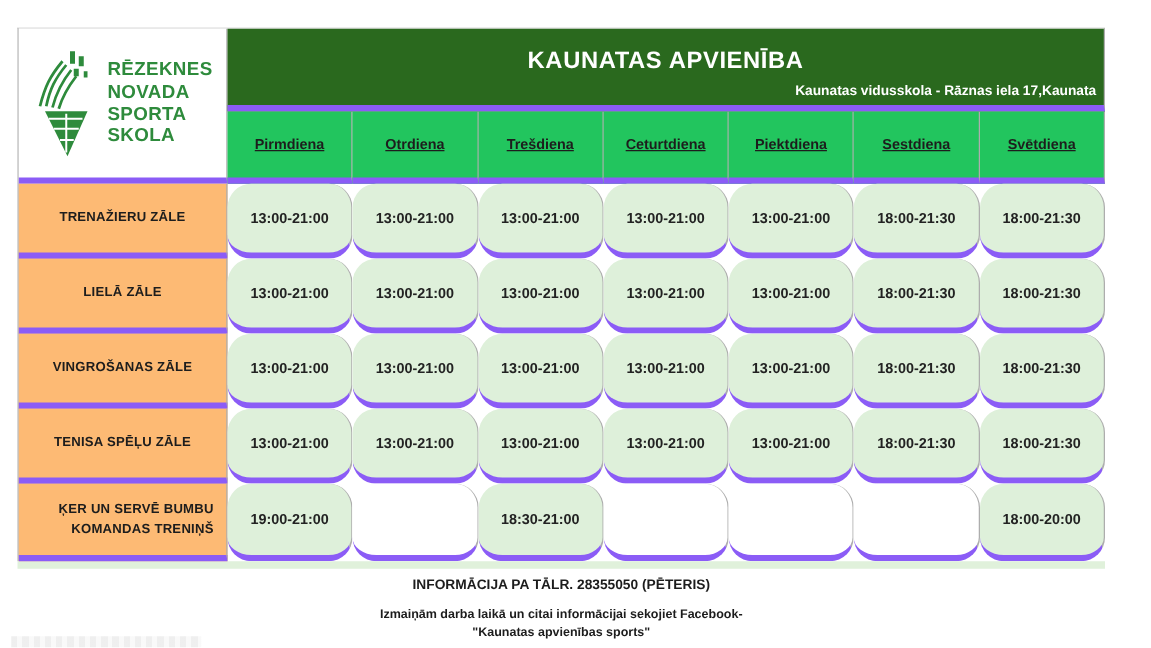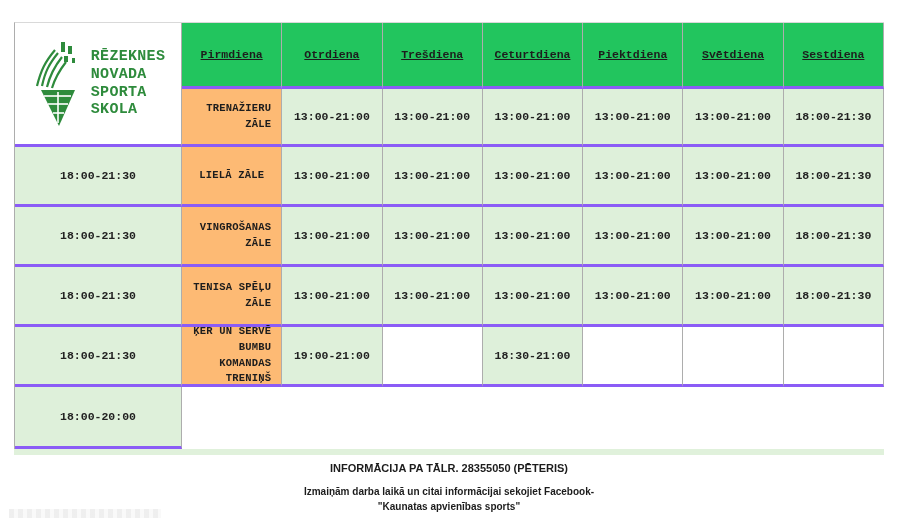--- a/index.html
+++ b/index.html
@@ -9,21 +9,21 @@
 
   .table-wrap { position: absolute; left: 14px; top: 22px; width: 870px; }
 
   .grid {
     display: grid;
     grid-template-columns: 167px repeat(7, 1fr);
     grid-template-rows: 66px 58px 60px 60px 60px 60px 62px;
     border-left: 1px solid #adadad;
     border-top: 1px solid #d9d9d9;
   }
-  .grid > div { border-right: 1px solid #adadad; border-bottom: 3px solid #8b5cf6; font-family: Liberation Mono, monospace; }
+  .grid > div { border-right: 1px solid #adadad; border-bottom: 5px solid #8b5cf6; }
 
   
   .logo-box {
     grid-row: 1 / 3; grid-column: 1;
     background: #ffffff;
     display: flex; align-items: center; justify-content: center; gap: 8px;
     padding: 6px;
   }
   .logo-text { color: #2e8b3c; font-weight: bold; font-size: 15px;
                line-height: 1.18; letter-spacing: 0.3px; }
@@ -48,21 +48,21 @@
 
   .row-label {
     background: #fdba74;
     display: flex; align-items: center; justify-content: center; text-align: right;
     font-weight: bold; font-size: 10.5px; color: #1d1d1d;
     letter-spacing: 0.2px; padding: 4px 10px; line-height: 1.5;
   }
   .time-cell {
     background: #def0da;
     display: flex; align-items: center; justify-content: center;
-    font-weight: bold; font-size: 11.5px; color: #222222;
+    font-weight: bold; font-size: 11.5px; color: #222222; border-radius: 19px;
   }
   .time-cell.empty { background: #ffffff; }
 
   .bottom-strip { width: 870px; height: 6px; background: #e0f1db; }
 
   .footer { width: 870px; text-align: center; color: #1c1c1c; }
   .footer .phone { font-weight: bold; font-size: 11px; margin-top: 7px; }
   .footer .fb { font-weight: bold; font-size: 10px; line-height: 1.45; margin-top: 11px; }
 
   .watermark {
@@ -101,28 +101,32 @@
           </g>
         </svg>
         <div class="logo-text">
           <div>RĒZEKNES</div>
           <div>NOVADA</div>
           <div>SPORTA</div>
           <div>SKOLA</div>
         </div>
       </div>
 
+      <div class="dark-header">
+        <div class="title">KAUNATAS APVIENĪBA</div>
+        <div class="subtitle">Kaunatas vidusskola - Rāznas iela 17,Kaunata</div>
+      </div>
 
     <div class="day-cell">Pirmdiena</div>
         <div class="day-cell">Otrdiena</div>
         <div class="day-cell">Trešdiena</div>
         <div class="day-cell">Ceturtdiena</div>
         <div class="day-cell">Piektdiena</div>
+        <div class="day-cell">Sestdiena</div>
         <div class="day-cell">Svētdiena</div>
-        <div class="day-cell">Sestdiena</div>
         <div class="row-label">TRENAŽIERU ZĀLE</div>
         <div class="time-cell">13:00-21:00</div>
         <div class="time-cell">13:00-21:00</div>
         <div class="time-cell">13:00-21:00</div>
         <div class="time-cell">13:00-21:00</div>
         <div class="time-cell">13:00-21:00</div>
         <div class="time-cell">18:00-21:30</div>
         <div class="time-cell">18:00-21:30</div>
         <div class="row-label">LIELĀ ZĀLE</div>
         <div class="time-cell">13:00-21:00</div>

